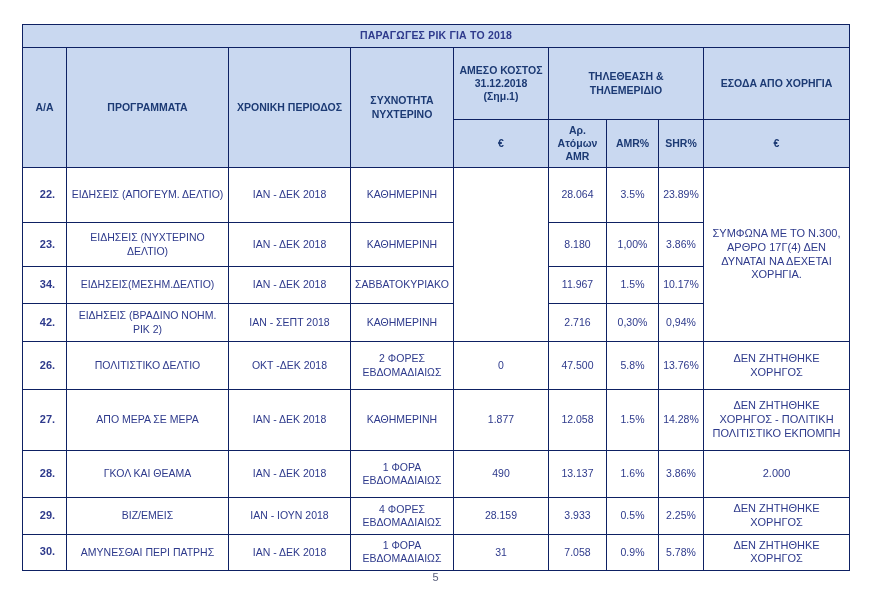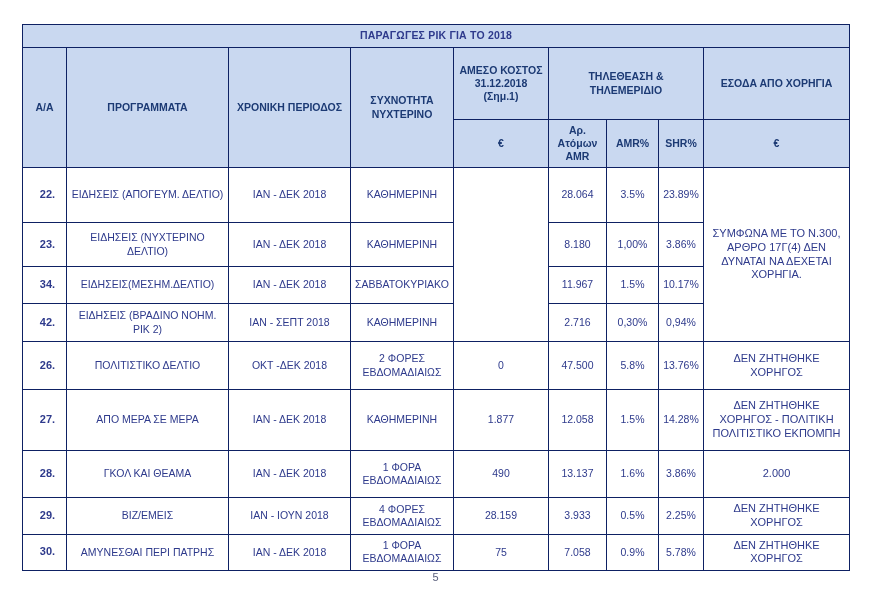--- a/index.html
+++ b/index.html
@@ -177,21 +177,21 @@
     <td>0.5%</td>
     <td>2.25%</td>
     <td class="note">ΔΕΝ ΖΗΤΗΘΗΚΕ ΧΟΡΗΓΟΣ</td>
   </tr>
 
   <tr class="r8">
     <td class="num">30.</td>
     <td>ΑΜΥΝΕΣΘΑΙ ΠΕΡΙ ΠΑΤΡΗΣ</td>
     <td>ΙΑΝ - ΔΕΚ 2018</td>
     <td>1 ΦΟΡΑ ΕΒΔΟΜΑΔΙΑΙΩΣ</td>
-    <td>75</td>
+    <td>31</td>
     <td>7.058</td>
     <td>0.9%</td>
     <td>5.78%</td>
     <td class="note">ΔΕΝ ΖΗΤΗΘΗΚΕ ΧΟΡΗΓΟΣ</td>
   </tr>
 </tbody>
   </table>
 
 <div class="page-number">5</div>
 

